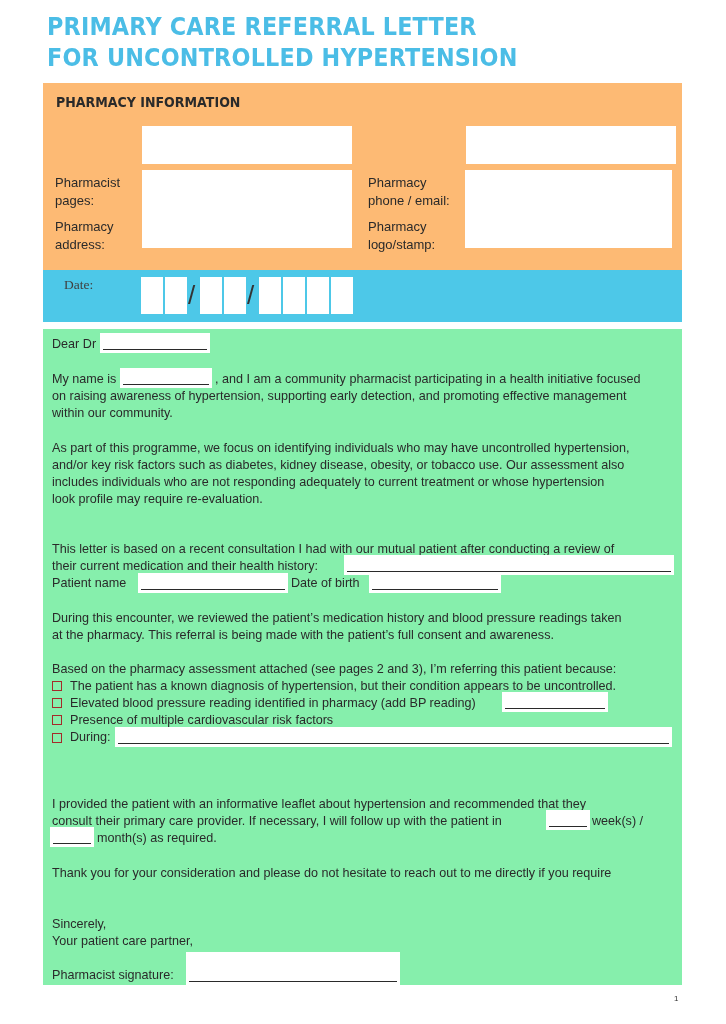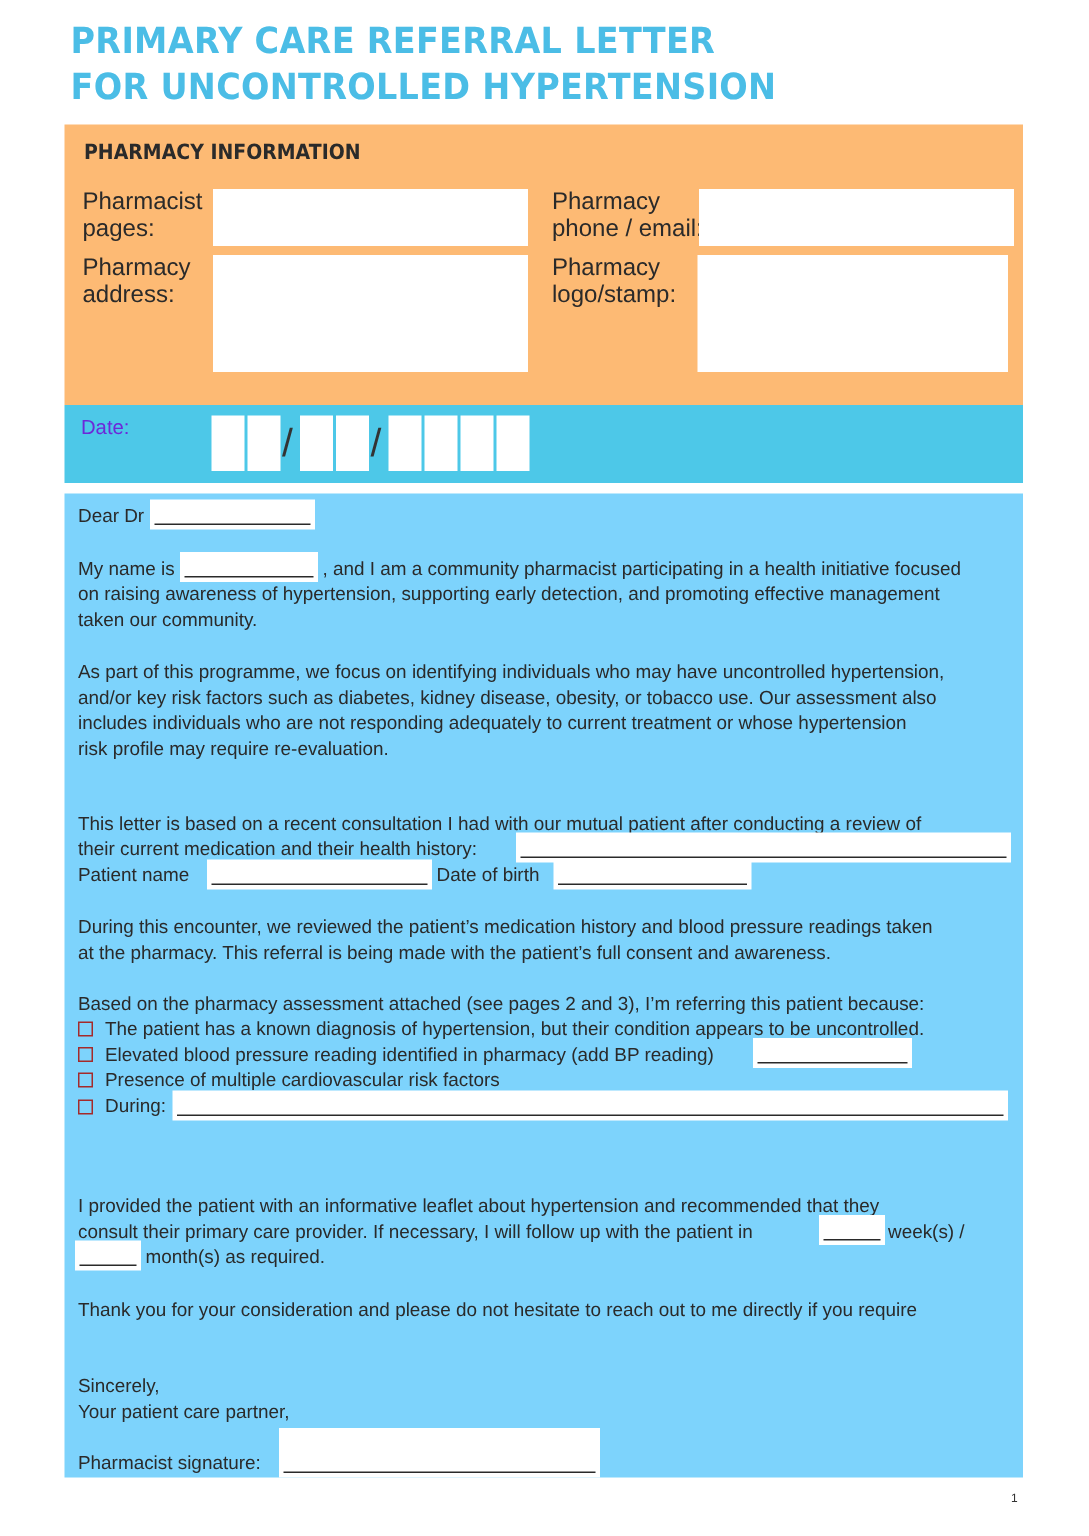--- a/index.html
+++ b/index.html
@@ -16,35 +16,35 @@
   .pharm-panel {
     position: absolute; left: 43px; top: 83px; width: 639px; height: 187px;
     background: #fdba74;
   }
   .pharm-heading {
     position: absolute; left: 13px; top: 11px;
     font-family: "DejaVu Sans", sans-serif; font-weight: bold; font-size: 14px; color: #2a2a2a;
     transform: scaleX(0.9); transform-origin: left top; white-space: nowrap;
   }
   .plabel {
-    position: absolute; font-size: 16px; line-height: 18px; color: #2a2a2a;
+    position: absolute; font-size: 13px; line-height: 18px; color: #2a2a2a; margin-top: 48px;
   }
   .pbox { position: absolute; background: #ffffff; }
 
   .date-band {
     position: absolute; left: 43px; top: 270px; width: 639px; height: 52px;
     background: #4dc8e8;
   }
-  .date-label { position: absolute; left: 11px; top: 7px; font-size: 13.5px; color: #6d28d9; }
+  .date-label { position: absolute; left: 21px; top: 7px; font-size: 13.5px; color: #404040; font-family: Liberation Serif, serif; }
   .dbox { position: absolute; top: 7px; width: 22px; height: 37px; background: #ffffff; }
   .dslash { position: absolute; top: 10px; font-size: 26px; line-height: 30px; color: #333; font-weight: normal; }
 
   .letter {
     position: absolute; left: 43px; top: 329px; width: 639px; height: 656px;
-    background: #7dd3fc;
+    background: #86efac;
   }
   .line {
     position: absolute; left: 9px; font-size: 12.6px; line-height: 17px; color: #2a2a2a; white-space: nowrap;
   }
   .blank {
     position: absolute; background: #ffffff;
   }
   .blank::after {
     content: ""; position: absolute; left: 3px; right: 3px; bottom: 3px; height: 1px; background: #2a2a2a;
   }
@@ -106,26 +106,26 @@
 
 <div class="letter">
 
   <div class="line" style="top:7px;">Dear Dr</div>
   <div class="blank" style="left:57px; top:4px; width:110px; height:20px;"></div>
 
   <div class="line" style="top:42px;">My name is</div>
   <div class="blank" style="left:77px; top:39px; width:92px; height:20px;"></div>
   <div class="line" style="left:172px; top:42px;">, and I am a community pharmacist participating in a health initiative focused</div>
   <div class="line" style="top:59px;text-align:center;">on raising awareness of hypertension, supporting early detection, and promoting effective management</div>
-  <div class="line" style="top:76px;">taken our community.</div>
+  <div class="line" style="top:76px;">within our community.</div>
 
   <div class="line" style="top:111px;">As part of this programme, we focus on identifying individuals who may have uncontrolled hypertension,</div>
   <div class="line" style="top:128px;">and/or key risk factors such as diabetes, kidney disease, obesity, or tobacco use. Our assessment also</div>
   <div class="line" style="top:145px;">includes individuals who are not responding adequately to current treatment or whose hypertension</div>
-  <div class="line" style="top:162px;">risk profile may require re-evaluation.</div>
+  <div class="line" style="top:162px;">look profile may require re-evaluation.</div>
 
   <div class="line" style="top:212px;">This letter is based on a recent consultation I had with our mutual patient after conducting a review of</div>
   <div class="line" style="top:229px;">their current medication and their health history:</div>
   <div class="blank" style="left:301px; top:226px; width:330px; height:20px;"></div>
   <div class="line" style="top:246px;">Patient  name</div>
   <div class="blank" style="left:95px; top:244px; width:150px; height:20px;"></div>
   <div class="line" style="left:248px; top:246px;">Date of birth</div>
   <div class="blank" style="left:326px; top:244px; width:132px; height:20px;"></div>
 
   <div class="line" style="top:298px;">at the pharmacy. This referral is being made with the patient’s full consent and awareness.</div>

